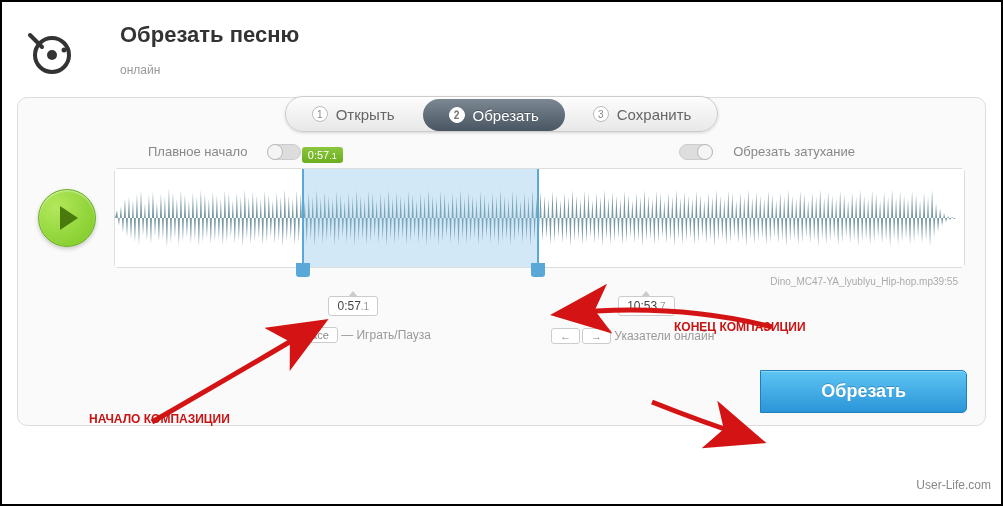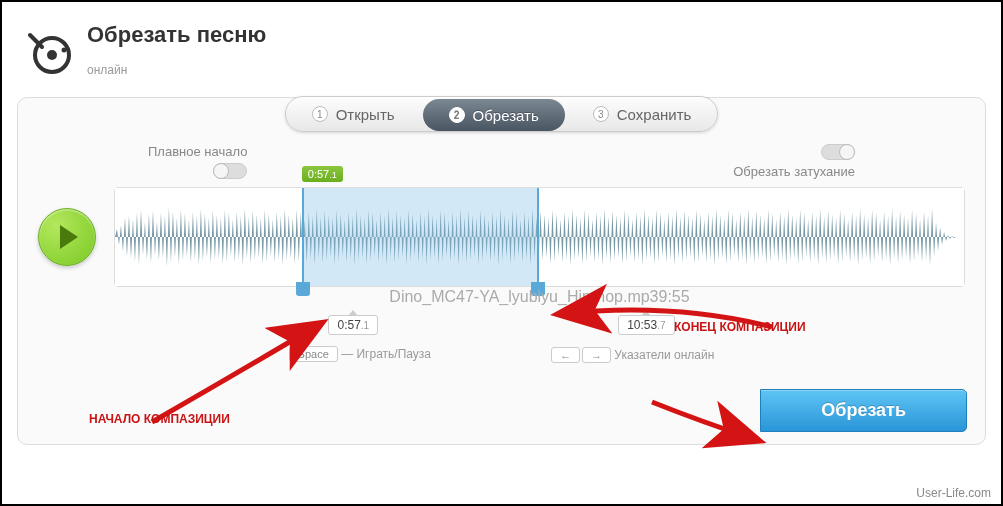--- a/index.html
+++ b/index.html
@@ -1,57 +1,57 @@
 <!DOCTYPE html>
 <html><head>
 <meta charset="utf-8">
 <style>
   * { box-sizing: border-box; margin: 0; padding: 0; }
   body { width: 1003px; height: 506px; font-family: Arial, Helvetica, sans-serif; background: #fff; position: relative; border: 2px solid #000; }
 
   
-  .header { display: flex; align-items: center; padding: 20px 20px 10px; }
+  .header { display: flex; align-items: center; padding: 20px 20px 10px; gap: 33px; }
   .logo { width: 50px; height: 50px; position: relative; margin-right: 15px; }
   .logo svg { width: 100%; height: 100%; }
   .title-block .title { font-size: 22px; font-weight: bold; color: #333; }
   .title-block .subtitle { font-size: 12px; color: #999; margin-top: 15px; }
 
   
   .panel { margin: 10px 15px 15px; border: 1px solid #ddd; border-radius: 10px; background: #fafafa; padding-bottom: 12px; position: relative; }
 
   
   .steps { display: flex; justify-content: center; padding: 0; margin-top: -2px; }
   .steps-inner { display: flex; background: linear-gradient(#fdfdfd,#e8e8e8); border: 1px solid #ccc; border-radius: 18px; overflow: hidden; height: 36px; box-shadow: inset 0 1px 0 #fff, 0 1px 3px rgba(0,0,0,.15); }
   .step { display: flex; align-items: center; padding: 0 26px; font-size: 15px; color: #666; position: relative; }
   .step .num { width: 16px; height: 16px; border-radius: 50%; border: 1px solid #bbb; background: #fff; display: inline-flex; align-items: center; justify-content: center; font-size: 10px; margin-right: 8px; color: #888; }
   .step.active { background: linear-gradient(#7b8791,#495562); color: #fff; border-radius: 18px; text-shadow: 0 -1px 0 rgba(0,0,0,.3); margin: 2px; height: 32px; }
   .step.active .num { background: #fff; color: #555; border-color: #fff; }
 
   
   .toggles { display: flex; justify-content: space-between; padding: 12px 130px 8px; font-size: 13px; color: #888; }
-  .toggle { display: flex; align-items: flex-end; gap: 4px; flex-direction: column; }
+  .toggle { display: flex; align-items: flex-start; gap: 20px; }
   .toggle .switch { width: 34px; height: 16px; border-radius: 10px; background: #ddd; position: relative; border: 1px solid #ccc; }
   .toggle .switch::after { content:""; position:absolute; width:14px; height:14px; border-radius:50%; background:#f5f5f5; border:1px solid #bbb; top:-1px; left:-1px; }
   .toggle.right .switch::after { left:auto; right:-1px; }
 
   
   .editor-row { display: flex; align-items: center; padding: 0 20px; position: relative; }
   .play-btn { width: 58px; height: 58px; border-radius: 50%; background: radial-gradient(circle at 30% 30%, #b3e85c, #7ac823); border: 1px solid #6ab01e; display: flex; align-items: center; justify-content: center; box-shadow: 0 2px 4px rgba(0,0,0,.2), inset 0 1px 2px rgba(255,255,255,.6); cursor: pointer; flex-shrink: 0; }
   .play-btn .tri { width:0; height:0; border-top:12px solid transparent; border-bottom:12px solid transparent; border-left:18px solid #4a7a0c; margin-left:4px; }
 
   .wave-box { flex: 1; margin-left: 18px; position: relative; border: 1px solid #ddd; border-radius: 4px; background: #fff; height: 100px; overflow: visible; }
   .waveform { width: 100%; height: 100%; }
   .selection { position: absolute; top: 0; bottom: 0; background: rgba(130,190,230,.35); border-left: 2px solid #5aa8d8; border-right: 2px solid #5aa8d8; }
   .time-tag { position:absolute; top:-22px; left:-2px; font-size:11px; background: linear-gradient(#8cc63f,#6aae1e); color:#fff; padding:2px 6px; border-radius:3px; white-space:nowrap; }
   .time-tag .sub { font-size:9px; }
   .handle { position:absolute; bottom:-10px; width:14px; height:14px; background:#5aa8d8; border-radius:0 0 3px 3px; }
   .handle.start { left:-8px; }
   .handle.end { right:-8px; }
 
-  .file-row { display:flex; justify-content: center; font-size:16px; color:#aaa; padding: 4px 6px 0; }
+  .file-row { display:flex; justify-content: flex-end; font-size:10px; color:#aaa; padding: 4px 6px 0; }
 
   
   .inputs-row { display:flex; gap:240px; justify-content:center; padding: 28px 0 6px; font-size:12px; color:#999; position: relative; }
   .tbox { border:1px solid #ccc; background:#fff; border-radius:3px; padding:2px 8px; font-size:12px; color:#444; position: relative; }
   .tbox .sub { font-size:10px; color:#999; }
   .tbox::before { content:""; position:absolute; top:-6px; left:50%; margin-left:-5px; border-left:5px solid transparent; border-right:5px solid transparent; border-bottom:6px solid #ccc; }
 
   
   .shortcut-row { display:flex; gap:120px; justify-content:center; font-size:12px; color:#999; padding: 6px 0 4px; }
   .kbd { border:1px solid #ccc; border-radius:3px; padding:1px 8px; background:#fff; color:#888; font-size:11px; }
@@ -63,21 +63,21 @@
   .format-btn { padding:10px 16px; font-size:13px; color:#888; background: linear-gradient(#fafafa,#ededed); border-right:1px solid #ddd; display:flex; align-items:center; gap:6px; cursor:pointer; }
   .format-btn:last-child { border-right:none; }
   .format-btn.active { background: linear-gradient(#6f7880,#4e565e); color:#fff; text-shadow:0 -1px 0 rgba(0,0,0,.3); }
   .format-btn .updown { display:inline-flex; flex-direction:column; font-size:7px; line-height:6px; color:#888; }
   .cut-btn { padding: 10px 60px; font-size: 18px; font-weight: bold; color:#fff; background: linear-gradient(#5ec5f4,#2a95d8); border:1px solid #1f7fbd; border-radius:0 5px 5px 0; text-shadow:0 -1px 0 rgba(0,0,0,.2); cursor:pointer; box-shadow: inset 0 1px 0 rgba(255,255,255,.3); }
 
   
   .annot { position: absolute; font-size: 12px; font-weight: bold; color: #c81414; font-family: Arial; white-space: nowrap; z-index:50;margin-left:32px; }
   svg.arrows-overlay { position:absolute; top:0; left:0; width:1003px; height:506px; pointer-events:none; z-index:40; }
 
-  .watermark { position:absolute; bottom:4px; right:10px; font-size:12px; color:#888; text-shadow:0 1px 0 #fff; }
+  .watermark { position:absolute; bottom:12px; right:10px; font-size:12px; color:#888; text-shadow:0 1px 0 #fff; }
 </style>
 </head>
 <body>
 
 <div class="header">
   <div class="logo">
     <svg viewBox="0 0 50 50">
       <path d="M8 10 L20 22" stroke="#333" stroke-width="4" stroke-linecap="round"></path>
       <circle cx="30" cy="30" r="17" fill="none" stroke="#333" stroke-width="4"></circle>
       <circle cx="30" cy="30" r="5" fill="#333"></circle>

